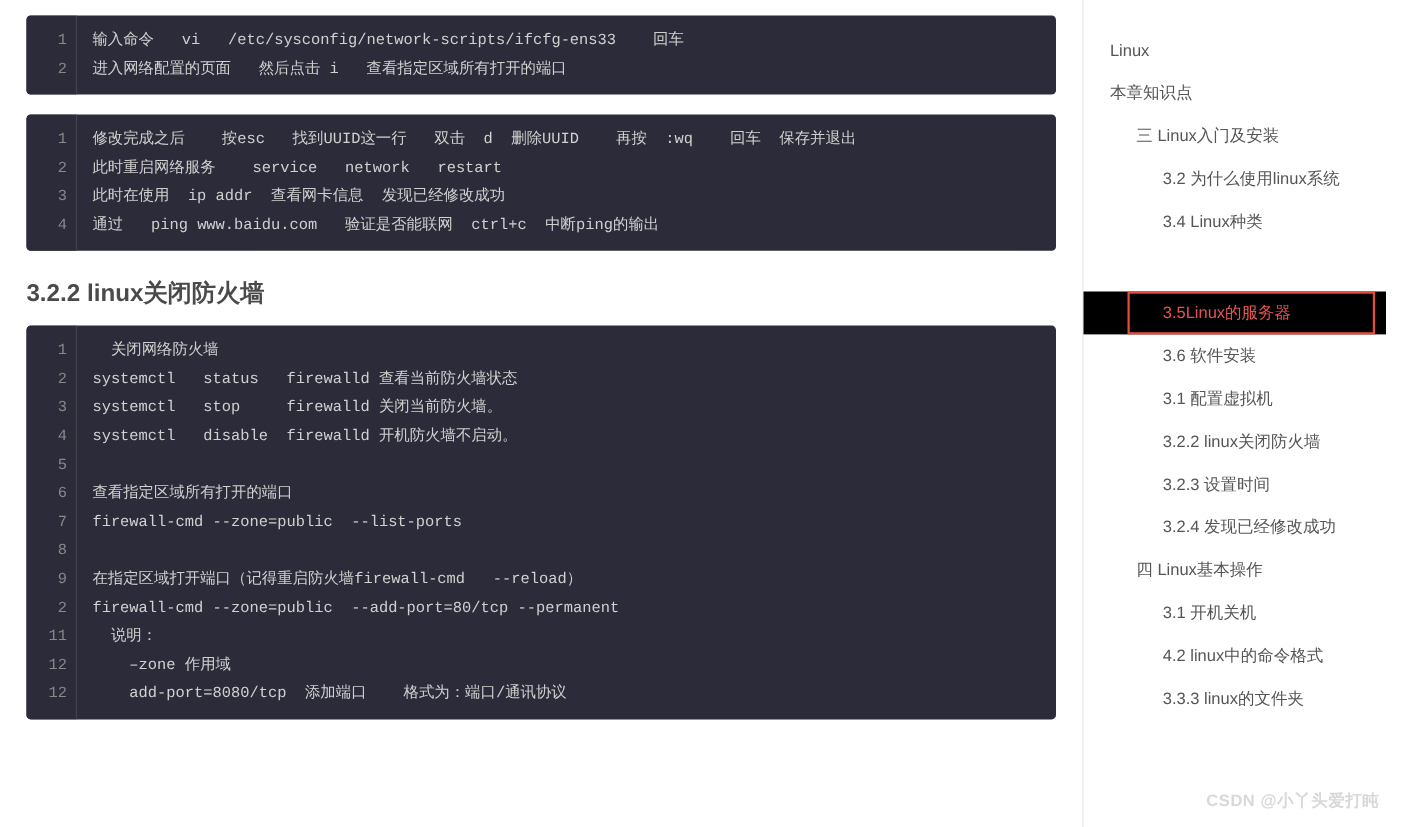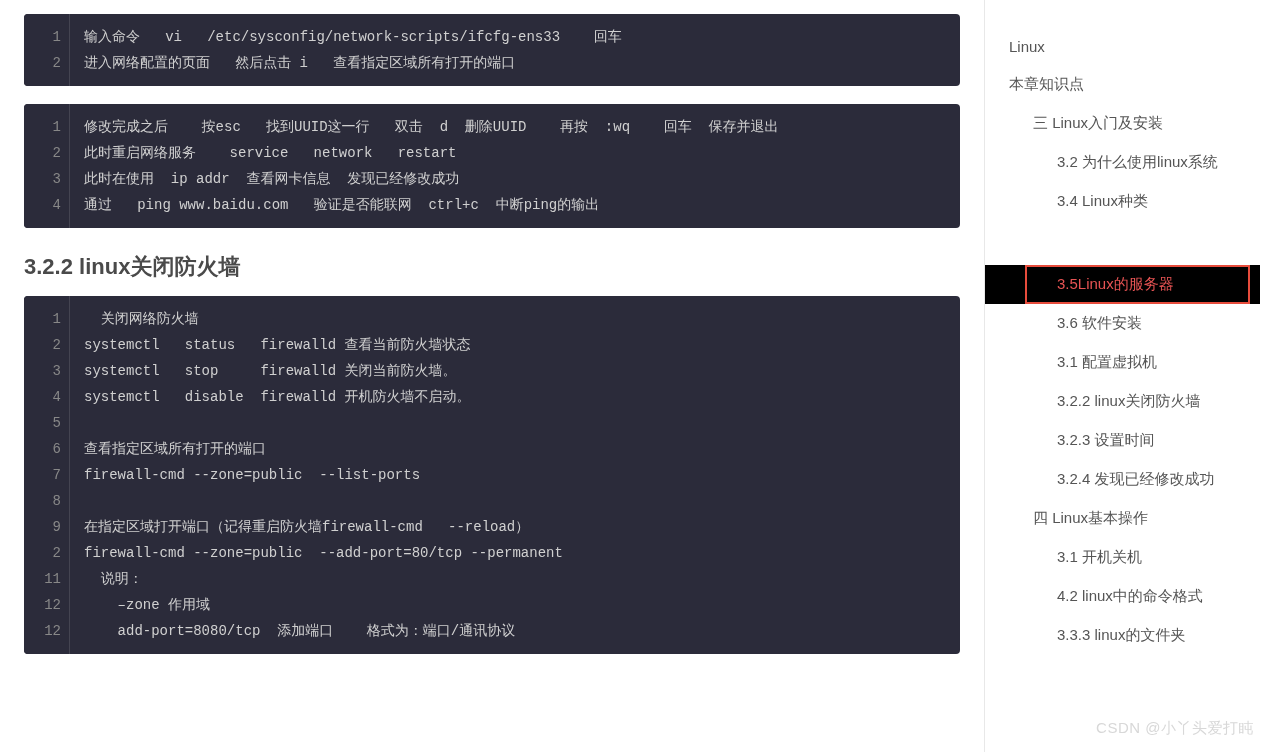--- a/index.html
+++ b/index.html
@@ -90,21 +90,21 @@
     left:40px; right:10px; top:0px; bottom:0px;
     border:2px solid #e74c3c;
     pointer-events:none;
   }
   .watermark {
     position: absolute;
     right: 30px;
     bottom: 14px;
     color: #d8d8d8;
     font-size: 15px;
-    font-weight: 400;
+    font-weight: 700;
     letter-spacing: .5px;
     pointer-events: none;
   }
 </style>
 </head>
 <body>
 
 <div class="main">
 
   <div class="codeblock">

